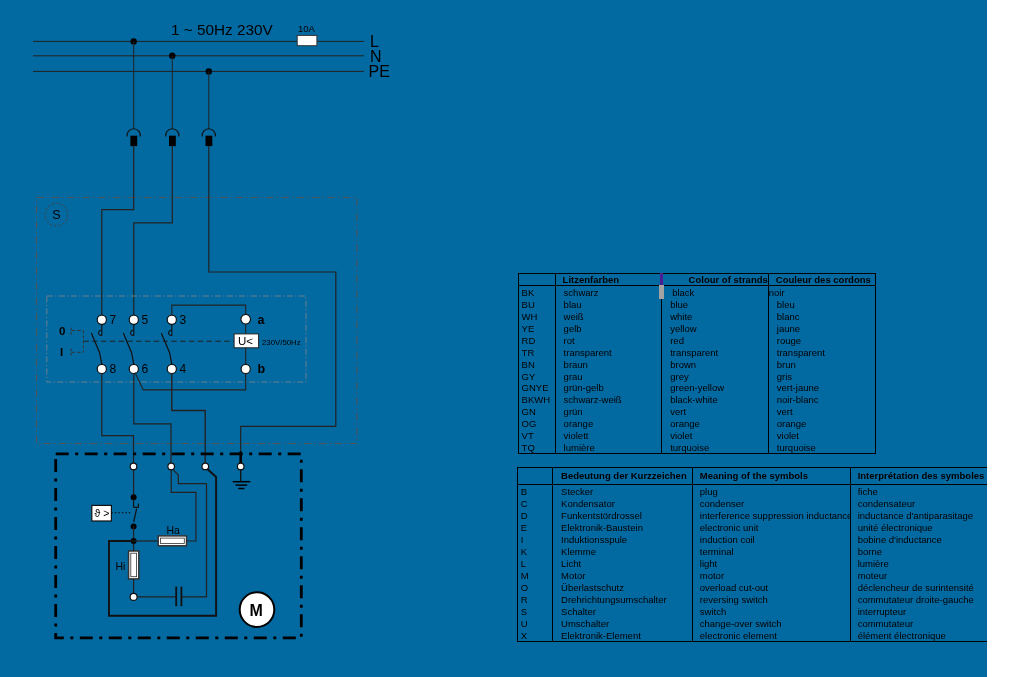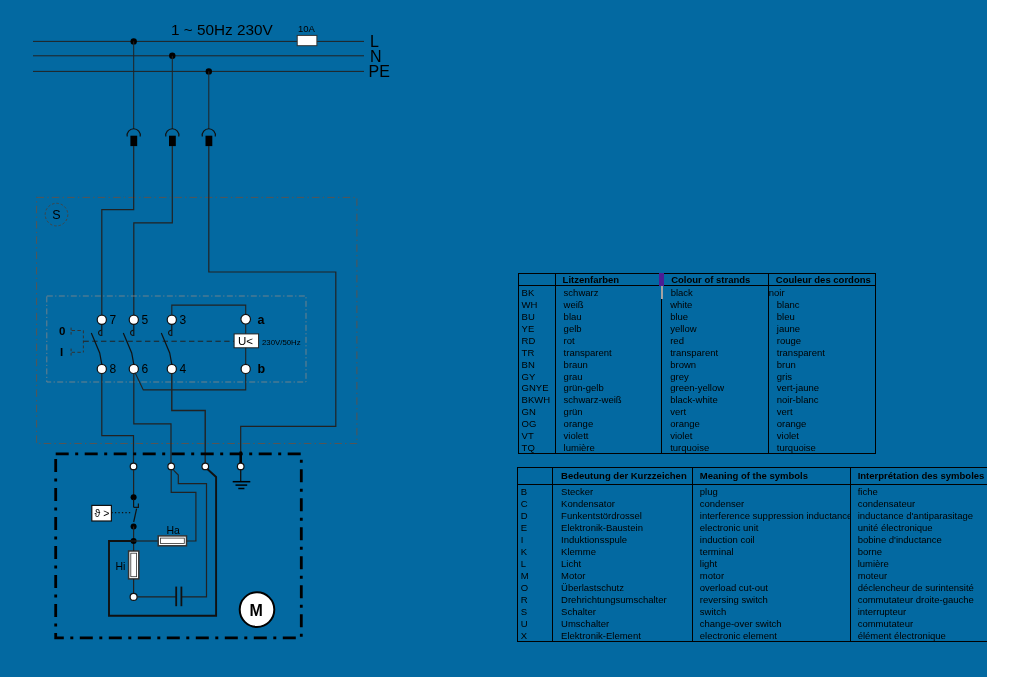--- a/index.html
+++ b/index.html
@@ -252,40 +252,40 @@
  <colgroup>
         <col style="width:37px">
         <col style="width:106.6px">
         <col style="width:106.6px">
         <col style="width:107px">
       </colgroup>
  <tbody>
         <tr style="height:12.2px;font-weight:bold;">
   <td></td>
   <td style="border-left:1px solid #000;padding-left:7px;">Litzenfarben</td>
-  <td style="border-left:5px solid #4c1d95;padding-left:7px;">Colour of strands</td>
+  <td style="border-left:3px solid #4c1d95;padding-left:7px;text-align:right;">Colour of strands</td>
   <td style="border-left:1px solid #000;padding-left:7px;">Couleur des cordons</td>
  </tr>
  <tr style="height:13.5px;">
           <td style="border-top:1px solid #000;padding-left:3px;">BK</td>
           <td style="border-top:1px solid #000;border-left:1px solid #000;padding-left:8px;">schwarz</td>
-          <td style="border-top:1px solid #000;border-left:2px solid #a3a3a3;padding-left:8px;">black</td>
+          <td style="border-top:1px solid #000;border-left:5px solid #a3a3a3;padding-left:8px;">black</td>
           <td style="border-top:1px solid #000;border-left:1px solid #000;">noir</td>
+        </tr>
+ <tr style="height:11.9px;">
+          <td style="padding-left:3px;">BU</td>
+          <td style="border-left:1px solid #000;padding-left:8px;">blau</td>
+          <td style="border-left:1px solid #000;padding-left:8px;">blue</td>
+          <td style="border-left:1px solid #000;padding-left:8px;">bleu</td>
         </tr>
  <tr style="height:11.9px;">
           <td style="padding-left:3px;">WH</td>
           <td style="border-left:1px solid #000;padding-left:8px;">weiß</td>
           <td style="border-left:1px solid #000;padding-left:8px;">white</td>
           <td style="border-left:1px solid #000;padding-left:8px;">blanc</td>
-        </tr>
- <tr style="height:11.9px;">
-          <td style="padding-left:3px;">BU</td>
-          <td style="border-left:1px solid #000;padding-left:8px;">blau</td>
-          <td style="border-left:1px solid #000;padding-left:8px;">blue</td>
-          <td style="border-left:1px solid #000;padding-left:8px;">bleu</td>
         </tr>
  <tr style="height:11.9px;">
           <td style="padding-left:3px;">YE</td>
           <td style="border-left:1px solid #000;padding-left:8px;">gelb</td>
           <td style="border-left:1px solid #000;padding-left:8px;">yellow</td>
           <td style="border-left:1px solid #000;padding-left:8px;">jaune</td>
         </tr>
  <tr style="height:11.9px;">
           <td style="padding-left:3px;">RD</td>
           <td style="border-left:1px solid #000;padding-left:8px;">rot</td>

